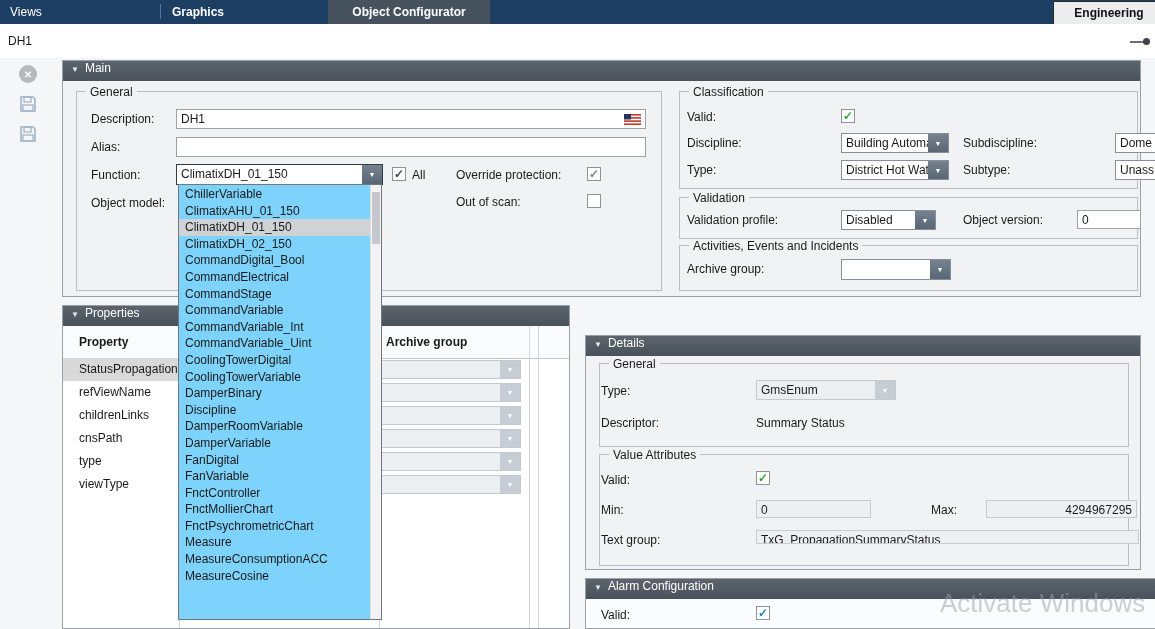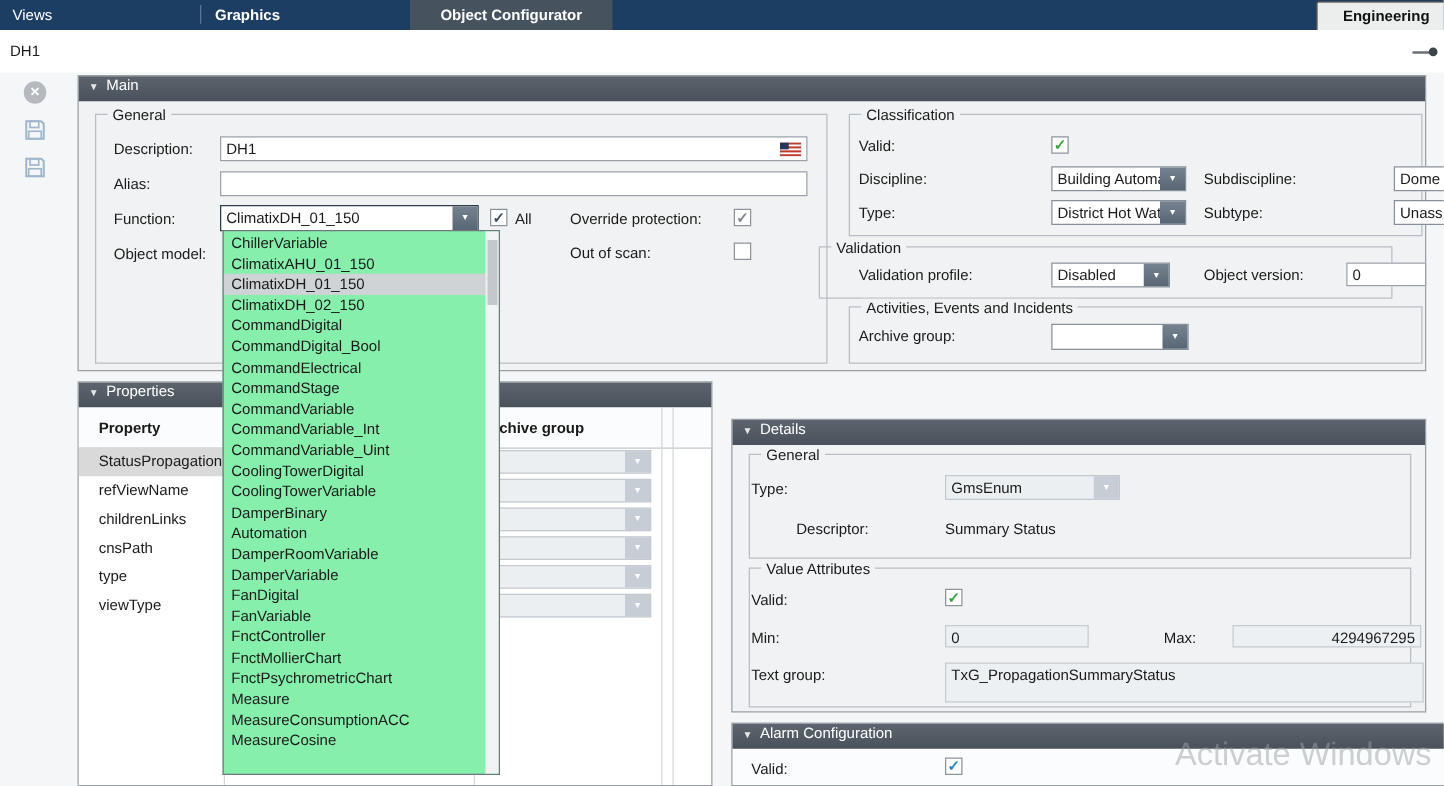--- a/index.html
+++ b/index.html
@@ -72,21 +72,21 @@
   .th{position:absolute;top:0;height:32px;line-height:32px;font-weight:bold;white-space:nowrap;cursor:pointer;}
   .vline{position:absolute;top:20px;bottom:0;width:1px;background:#d2d6da;}
   .tbl-rows{position:absolute;left:0;top:52px;right:0;}
   .tbl-row{position:relative;height:23px;}
   .cell-prop{position:absolute;left:0;top:0;width:116px;height:23px;line-height:23px;padding-left:16px;
              box-sizing:border-box;white-space:nowrap;overflow:hidden;}
   .tbl-row.selected .cell-prop{background:#d9d9d9;}
   .row-combo{left:318px;top:2px;width:140px;height:19px;}
 
   
-  .dd-list{position:absolute;left:178px;top:184px;width:222px;height:436px;background:#86efac;
+  .dd-list{position:absolute;left:178px;top:184px;width:204px;height:436px;background:#7dd3fc;
            border:1px solid #70777e;box-sizing:border-box;z-index:100;overflow:hidden;}
   .dd-items{position:absolute;left:0;top:1px;right:11px;}
   .dd-item{height:16.6px;line-height:16.6px;padding-left:6px;white-space:nowrap;overflow:hidden;cursor:pointer;}
   .dd-item.selected{background:#cfd3d6;}
   .dd-scroll{position:absolute;right:0;top:0;bottom:0;width:10px;background:#f2f3f4;border-left:1px solid #dddfe2;}
   .dd-thumb{position:absolute;left:1px;top:7px;width:8px;height:52px;background:#c4c8cc;}
 
   .flag{position:absolute;right:4px;top:4px;}
 
   .watermark{position:absolute;left:940px;top:588px;font-size:26px;color:#9aa1a8;opacity:.5;
@@ -185,21 +185,21 @@
     <div class="combo" style="left:778px;top:99px;width:108px;height:20px;">
       <div class="ct">District Hot Water</div>
       <div class="cbn"></div>
     </div>
     <span class="lbl" style="left:900px;top:102px;">Subtype:</span>
     <div class="combo" style="left:1052px;top:99px;width:95px;height:20px;">
       <div class="ct">Unass</div>
 
     </div>
 
-    <div class="group" style="left:592px;top:136px;width:459px;height:42px;">
+    <div class="group" style="left:616px;top:136px;width:459px;height:42px;">
       <span class="legend">Validation</span>
     </div>
     <span class="lbl" style="left:624px;top:152px;">Validation profile:</span>
     <div class="combo" style="left:778px;top:149px;width:95px;height:20px;">
       <div class="ct">Disabled</div>
       <div class="cbn"></div>
     </div>
     <span class="lbl" style="left:900px;top:152px;">Object version:</span>
     <div class="textbox" style="left:1014px;top:149px;width:64px;height:19px;">
       <span>0</span>
@@ -286,38 +286,38 @@
       <span>Details</span>
     </div>
     <div class="group" style="left:13px;top:27px;width:530px;height:84px;">
       <span class="legend">General</span>
     </div>
     <span class="lbl" style="left:15px;top:48px;">Type:</span>
     <div class="combo disabled" style="left:170px;top:44px;width:140px;height:20px;">
       <div class="ct">GmsEnum</div>
       <div class="cbn"></div>
     </div>
-    <span class="lbl" style="left:15px;top:80px;padding-left:36px;">Descriptor:</span>
+    <span class="lbl" style="left:15px;top:80px;">Descriptor:</span>
     <span class="val-text" style="left:170px;top:80px;">Summary Status</span>
 
     <div class="group" style="left:13px;top:118px;width:530px;height:112px;">
       <span class="legend">Value Attributes</span>
     </div>
     <span class="lbl" style="left:15px;top:137px;">Valid:</span>
     <span class="cb checked ck-green" style="left:170px;top:135px;"></span>
     <span class="lbl" style="left:15px;top:167px;">Min:</span>
     <div class="textbox disabled" style="left:170px;top:164px;width:115px;height:18px;">
       <span>0</span>
     </div>
     <span class="lbl" style="left:345px;top:167px;">Max:</span>
     <div class="textbox disabled right" style="left:400px;top:164px;width:151px;height:18px;">
       <span>4294967295</span>
     </div>
     <span class="lbl" style="left:15px;top:197px;">Text group:</span>
-    <div class="textbox disabled" style="left:170px;top:194px;width:383px;height:32px;">
+    <div class="textbox disabled" style="left:170px;top:194px;width:383px;height:14px;">
       <span>TxG_PropagationSummaryStatus</span>
     </div>
   </section>
 
   <section class="panel alarm-panel">
     <div class="panel-header">
       <span class="caret"></span>
       <span>Alarm Configuration</span>
     </div>
     <span class="lbl" style="left:15px;top:29px;">Valid:</span>
@@ -330,41 +330,40 @@
     <div class="dd-items">
 
         <div class="dd-item">ChillerVariable</div>
 
         <div class="dd-item">ClimatixAHU_01_150</div>
 
         <div class="dd-item selected">ClimatixDH_01_150</div>
 
         <div class="dd-item">ClimatixDH_02_150</div>
 
-        <div class="dd-item">CommandDigital</div>
 
         <div class="dd-item">CommandDigital_Bool</div>
 
         <div class="dd-item">CommandElectrical</div>
 
         <div class="dd-item">CommandStage</div>
 
         <div class="dd-item">CommandVariable</div>
 
         <div class="dd-item">CommandVariable_Int</div>
 
         <div class="dd-item">CommandVariable_Uint</div>
 
         <div class="dd-item">CoolingTowerDigital</div>
 
         <div class="dd-item">CoolingTowerVariable</div>
 
         <div class="dd-item">DamperBinary</div>
 
-        <div class="dd-item">Automation</div>
+        <div class="dd-item">Discipline</div>
 
         <div class="dd-item">DamperRoomVariable</div>
 
         <div class="dd-item">DamperVariable</div>
 
         <div class="dd-item">FanDigital</div>
 
         <div class="dd-item">FanVariable</div>
 
         <div class="dd-item">FnctController</div>

